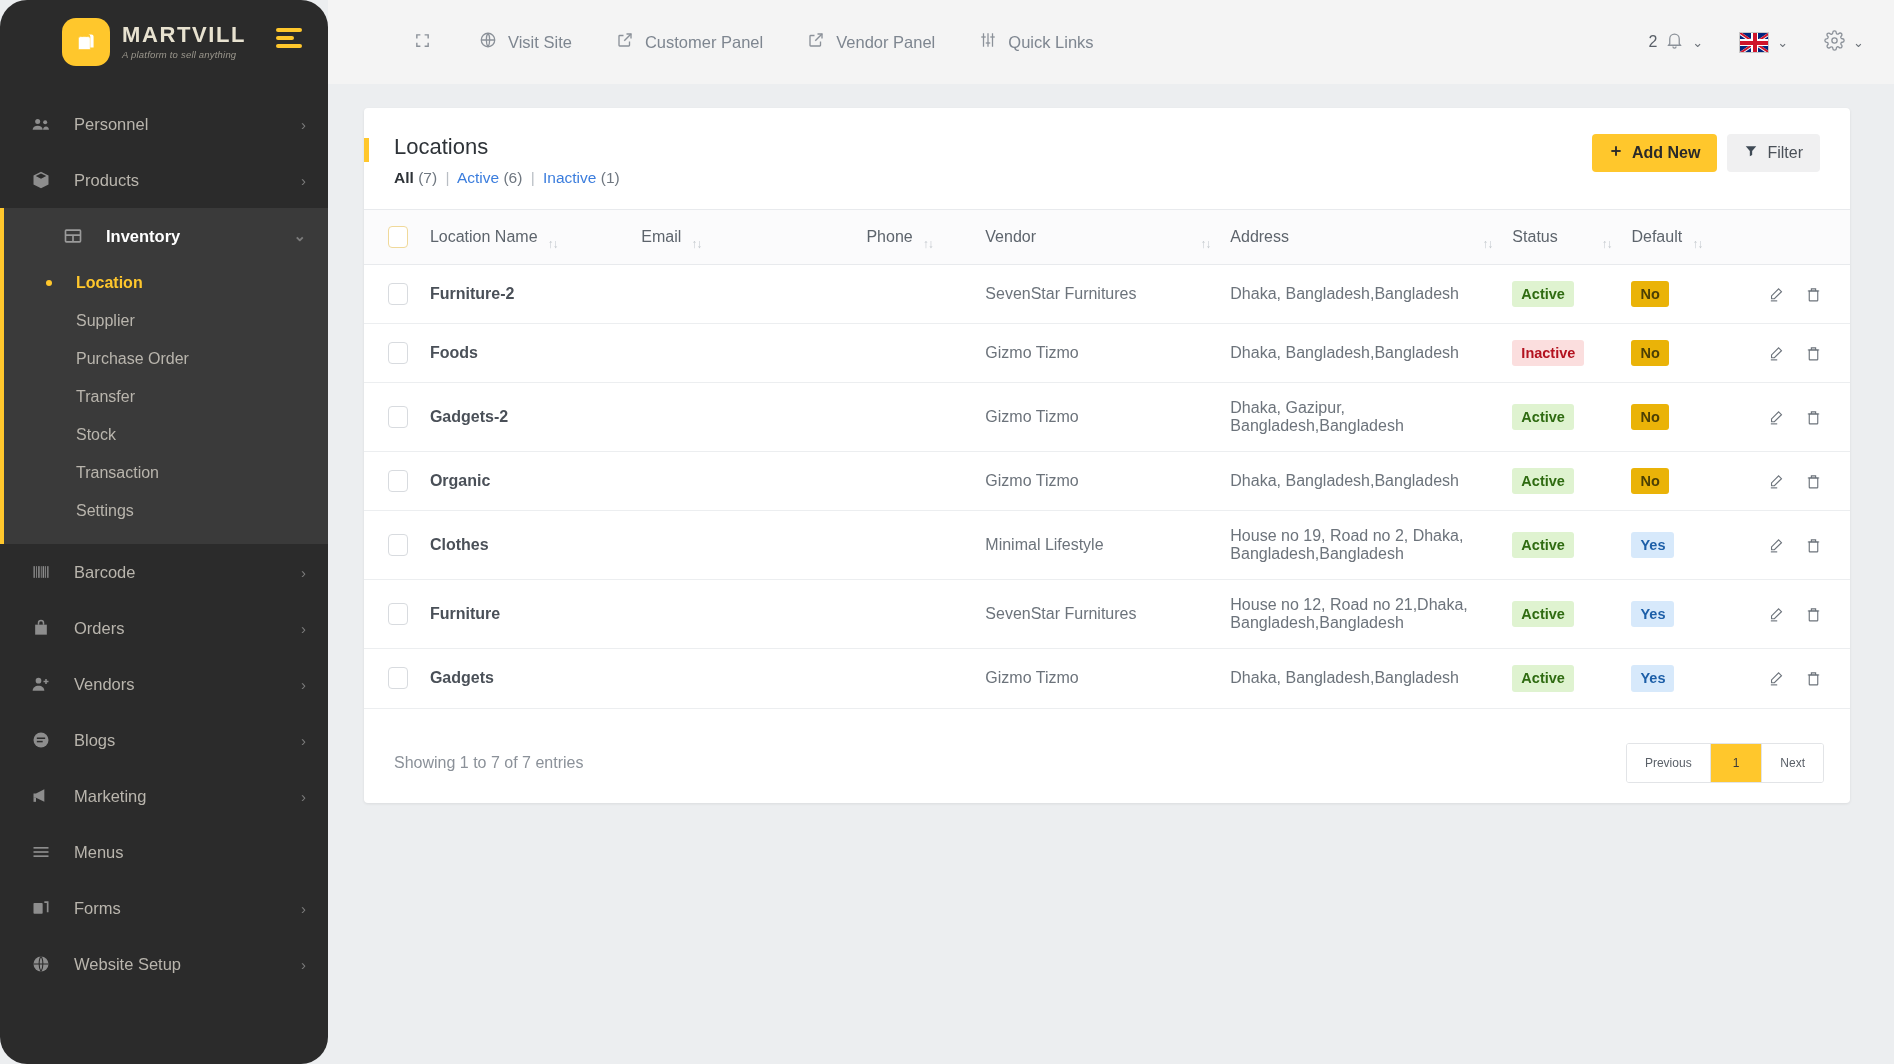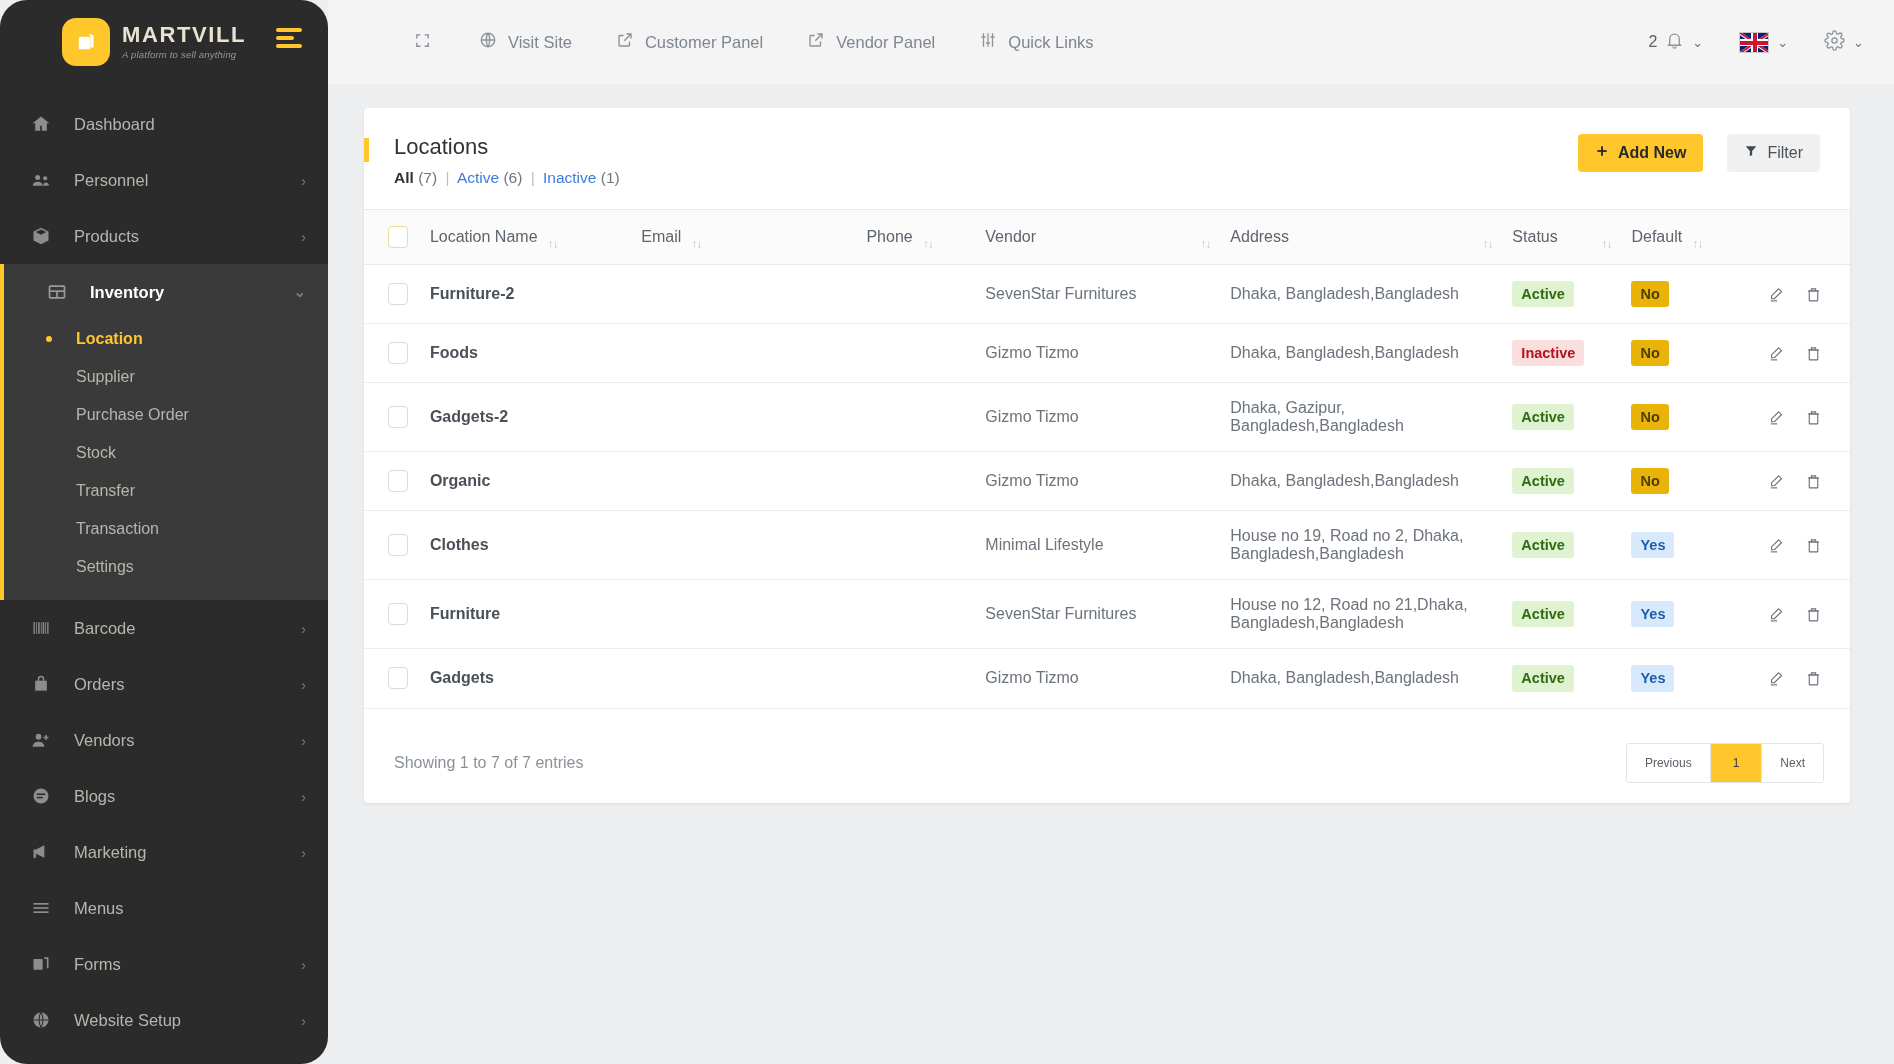--- a/index.html
+++ b/index.html
@@ -70,21 +70,21 @@
   .nav-item .chev { color: #7b7b7b; font-size: 15px; }
   .nav-item.open {
     background: #3a3a3a; color: #ffffff; font-weight: bold;
   }
   .nav-item.open .ico { color: #9a9a9a; }
   .nav-group-open {
     background: #3a3a3a;
     border-left: 4px solid #ffc72c;
     padding-bottom: 14px;
   }
-  .nav-group-open .nav-item { padding-left: 40px; }
+  .nav-group-open .nav-item { padding-left: 40px; margin-left: 16px; }
   .sub-item {
     height: 38px; display: flex; align-items: center;
     padding-left: 72px; font-size: 16px; color: #b9b5ad;
     cursor: pointer; position: relative;
   }
   .sub-item.active { color: #ffc72c; font-weight: bold; }
   .sub-item.active::before {
     content: ""; position: absolute; left: 42px; top: 50%;
     width: 6px; height: 6px; border-radius: 50%;
     background: #ffc72c; transform: translateY(-50%);
@@ -153,21 +153,21 @@
   .title-bar {
     position: absolute; left: 0; top: 4px;
     width: 5px; height: 24px; background: #ffc72c;
   }
   .page-title { font-size: 22px; color: #2e3338; font-weight: normal; }
   .filters { margin-top: 9px; font-size: 15.5px; color: #6f7780; }
   .filters .f-all { color: #2e3338; font-weight: bold; }
   .filters a { color: #3b7ddd; text-decoration: none; cursor: pointer; }
   .filters .sep { color: #b9bec4; margin: 0 4px; }
   .filters .cnt { color: #6f7780; }
-  .head-actions { margin-left: auto; display: flex; gap: 24px; }
+  .head-actions { margin-left: auto; display: flex; gap: 10px; }
   .btn {
     height: 38px; border-radius: 4px; border: none;
     display: inline-flex; align-items: center; gap: 9px;
     padding: 0 17px; font-size: 16px; cursor: pointer;
     font-family: "Liberation Sans", sans-serif;
   }
   .btn-add { background: #ffc72c; color: #2a2a2a; font-weight: bold; }
   .btn-filter { background: #f0f0f1; color: #4a5058; }
 
   table { width: 100%; border-collapse: collapse; margin-top: 22px; }
@@ -246,29 +246,20 @@
     </div>
   </div>
   <div class="collapse-btn">
     <i></i>
       <i></i>
       <i></i>
   </div>
 
   <div class="nav">
 
-    <div class="nav-item">
-      <span class="ico">
-        <svg width="20" height="20" viewBox="0 0 24 24" fill="currentColor">
-            <path d="M12 3 2 11h3v9h6v-6h2v6h6v-9h3z"></path>
-          </svg>
-      </span>
-      <span class="label">Dashboard</span>
-      <span class="chev"></span>
-    </div>
 
     <div class="nav-item">
       <span class="ico">
         <svg width="20" height="20" viewBox="0 0 24 24" fill="currentColor">
             <circle cx="8" cy="9" r="3"></circle>
             <circle cx="17" cy="10" r="2.4"></circle>
             <path d="M2 19c0-3.3 2.7-5 6-5s6 1.7 6 5z"></path>
             <path d="M14.5 19c0-2.5 1.3-4 3.5-4s3.5 1.5 3.5 4z"></path>
           </svg>
       </span>
@@ -301,24 +292,24 @@
       <div class="sub-item active">
         <span>Location</span>
       </div>
       <div class="sub-item">
         <span>Supplier</span>
       </div>
       <div class="sub-item">
         <span>Purchase Order</span>
       </div>
       <div class="sub-item">
+        <span>Transfer</span>
+      </div>
+      <div class="sub-item">
         <span>Stock</span>
-      </div>
-      <div class="sub-item">
-        <span>Transfer</span>
       </div>
       <div class="sub-item">
         <span>Transaction</span>
       </div>
       <div class="sub-item">
         <span>Settings</span>
       </div>
     </div>
 
     <div class="nav-item">

